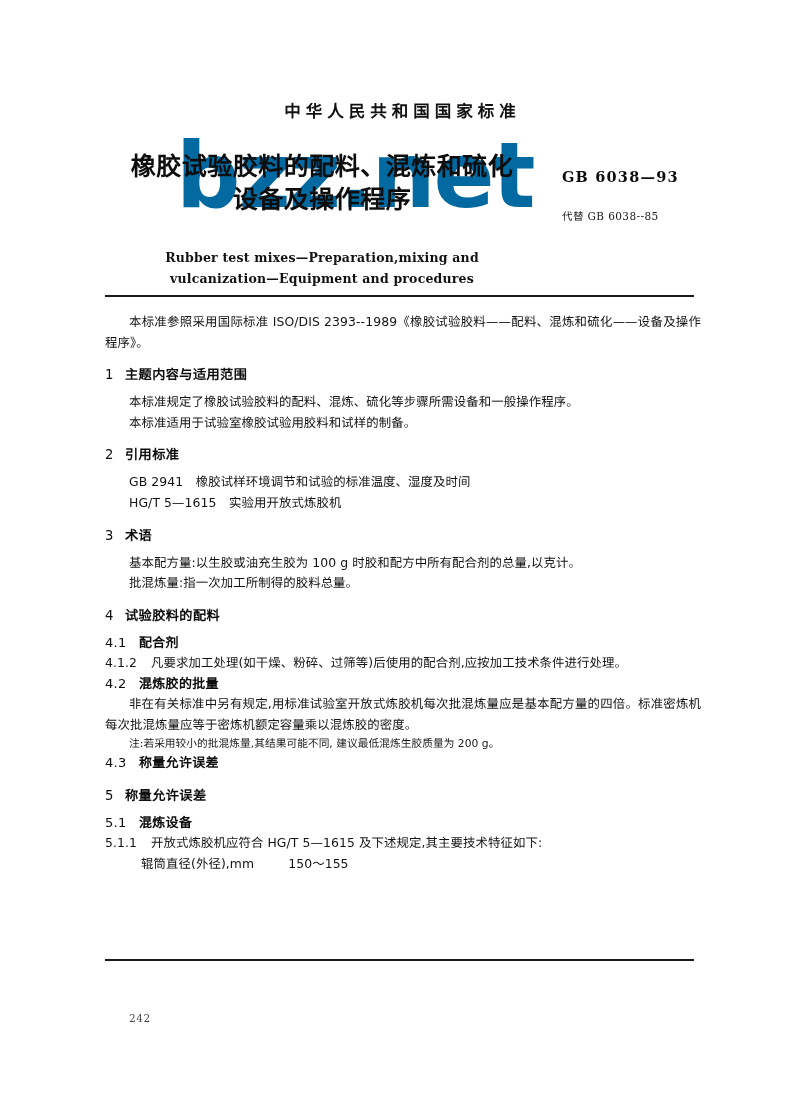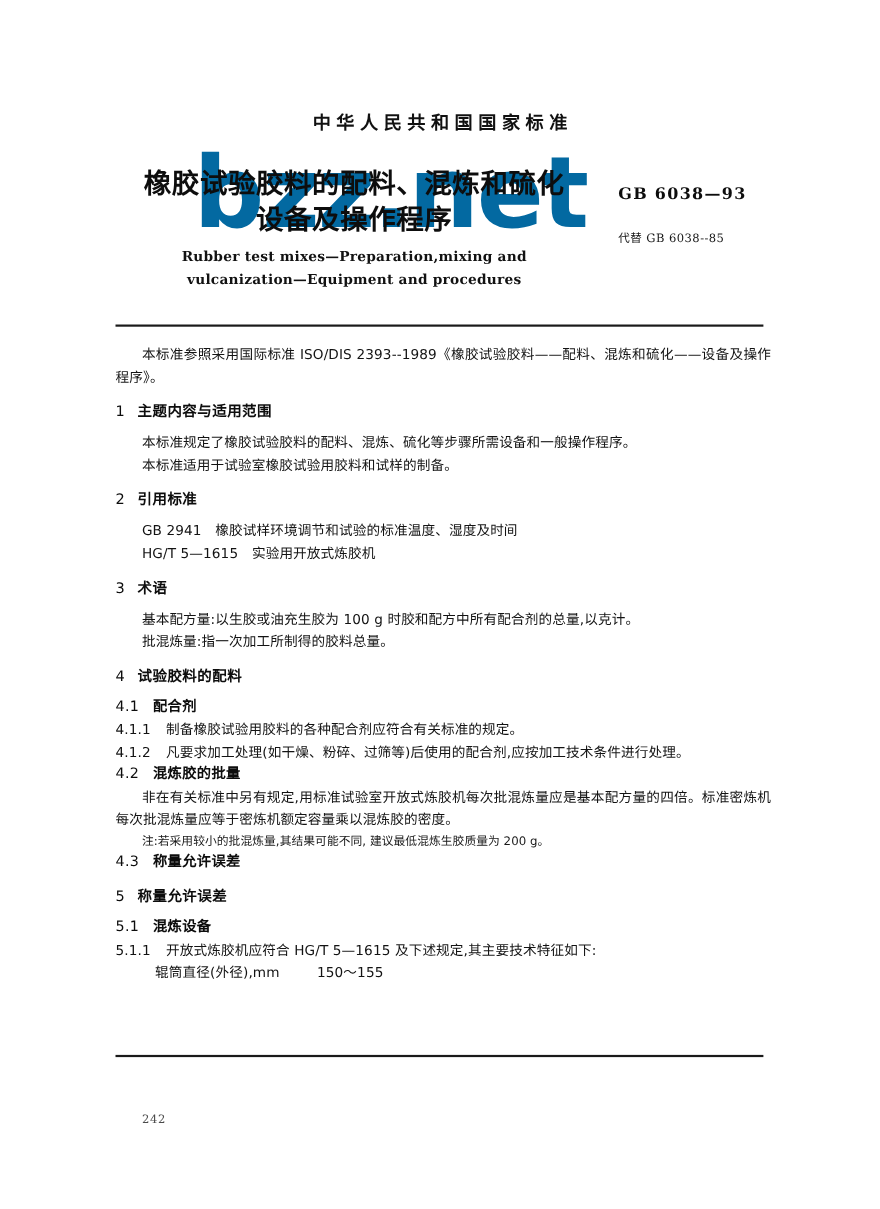--- a/index.html
+++ b/index.html
@@ -75,21 +75,21 @@
   }
   .title-cn {
     font-family: "DejaVu Sans", "Liberation Sans", sans-serif;
     font-size: 25px;
     font-weight: 700;
     line-height: 33px;
     letter-spacing: 0.5px;
     color: #0d0d0d;
   }
   .title-en {
-    margin-top: 6px;
+    margin-top: 31px;
     font-family: "DejaVu Serif", "Liberation Serif", serif;
     font-size: 12.5px;
     font-weight: 700;
     line-height: 21px;
     color: #121212;
     letter-spacing: 0.2px;
   }
 
   .std-no-block {
     position: absolute;
@@ -296,23 +296,20 @@
 
       <div class="h1">
         <span class="num">4</span><span>试验胶料的配料</span>
       </div>
       <div class="gap-sm"></div>
 
       <div class="h2">
         <span class="num">4.1</span><span>配合剂</span>
       </div>
       <div class="clause">
-        <span class="num">4.1.1</span><span>制备橡胶试验用胶料的各种配合剂应符合有关标准的规定。</span>
-      </div>
-      <div class="clause">
         <span class="num">4.1.2</span><span>凡要求加工处理(如干燥、粉碎、过筛等)后使用的配合剂,应按加工技术条件进行处理。</span>
       </div>
 
       <div class="h2">
         <span class="num">4.2</span><span>混炼胶的批量</span>
       </div>
       <div class="para indent">非在有关标准中另有规定,用标准试验室开放式炼胶机每次批混炼量应是基本配方量的四倍。标准密炼机每次批混炼量应等于密炼机额定容量乘以混炼胶的密度。</div>
       <div class="note">注:若采用较小的批混炼量,其结果可能不同, 建议最低混炼生胶质量为 200 g。</div>
 
       <div class="h2">

